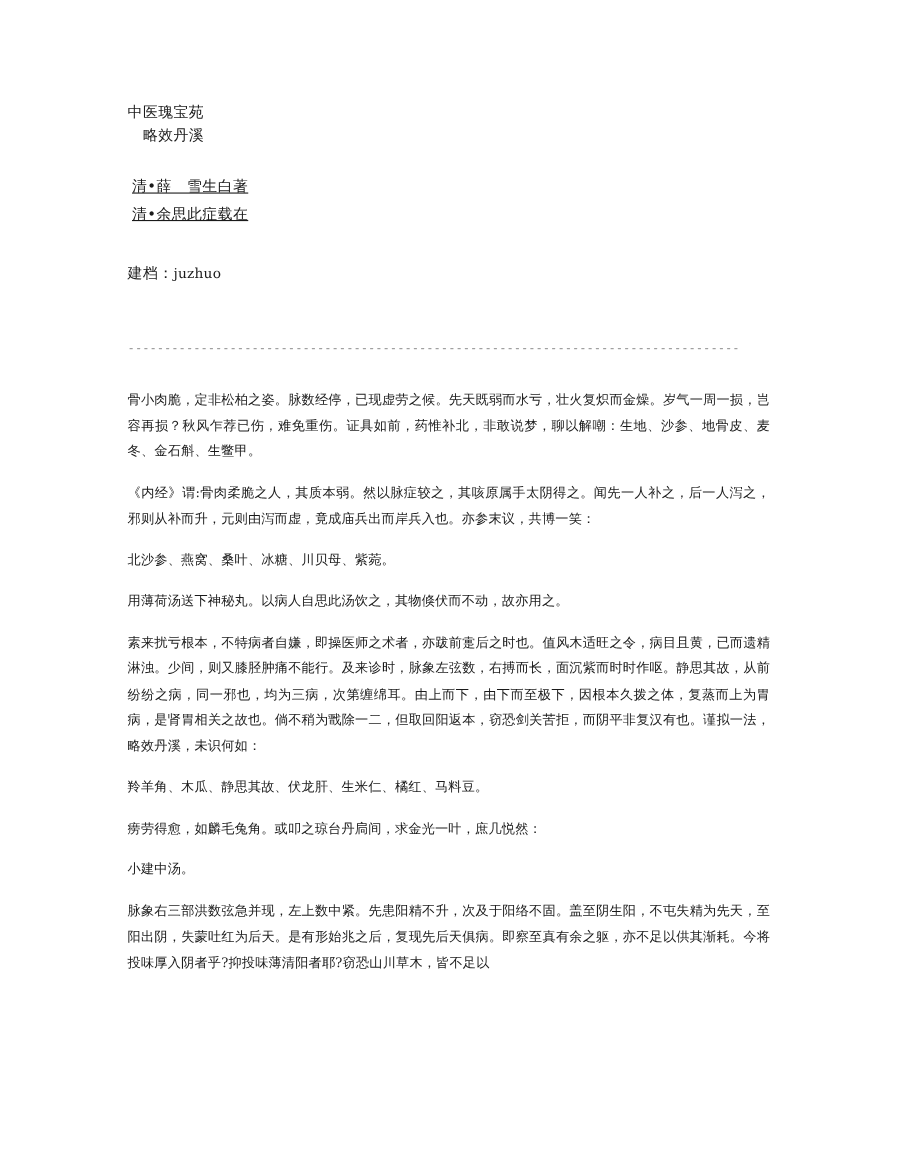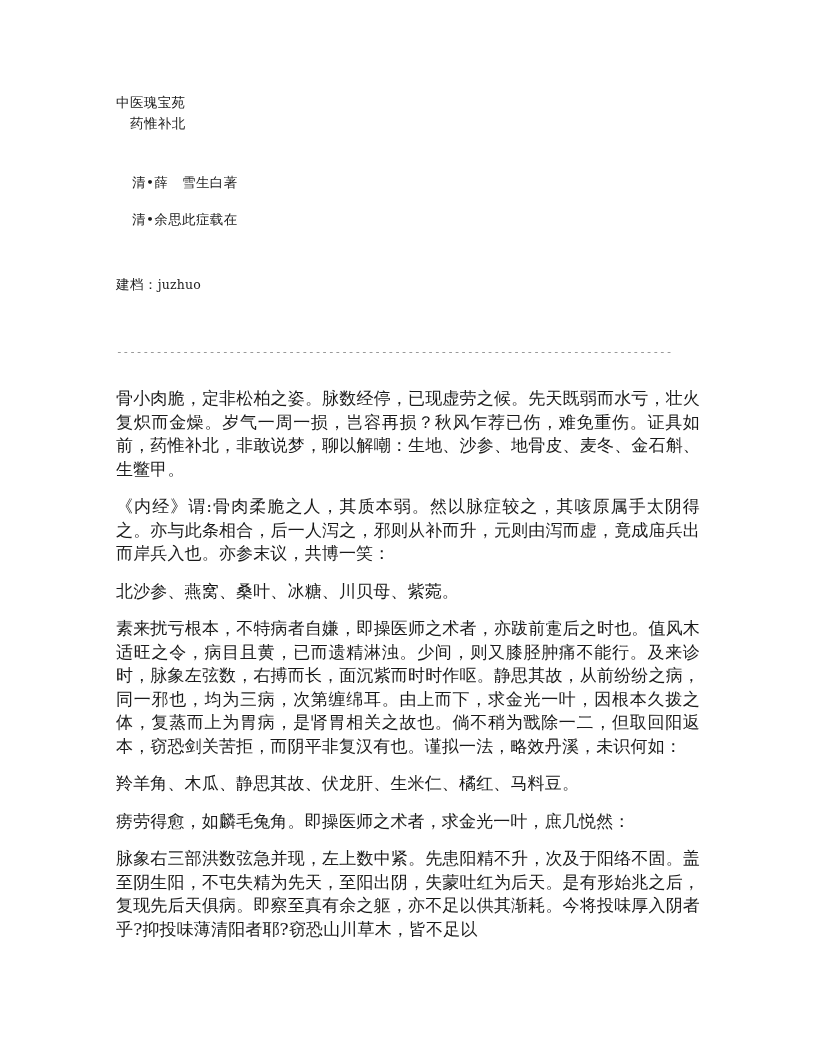--- a/index.html
+++ b/index.html
@@ -35,21 +35,21 @@
   .title-line-2 { margin: 0; padding-left: 14px; }
 
   .spacer-sm { height: 22px; }
   .spacer-md { height: 28px; }
 
   .author-block {
     font-size: 13.5px;
     line-height: 21px;
     letter-spacing: 0.4px;
   }
-  .author-block p { margin: 16px; }
+  .author-block p { margin: 4px; text-decoration: underline; }
 
   .archive-block {
     font-size: 13.5px;
     line-height: 21px;
     letter-spacing: 0.4px;
   }
   .archive-block p { margin: 0; }
   .archive-value {
     font-family: "DejaVu Serif", "Liberation Serif", serif;
     font-size: 12.5px;
@@ -64,38 +64,38 @@
     line-height: 14px;
     color: #8a8a8a;
     white-space: nowrap;
     overflow: hidden;
     letter-spacing: 0px;
   }
 
   .body-text { }
   .para {
     margin: 0 0 14px 0;
-    font-size: 17px;
+    font-size: 12px;
     line-height: 23.5px;
     text-align: justify;
     text-justify: inter-ideograph;
     letter-spacing: 0.15px;
     word-break: break-all;
   }
   .para:last-child { margin-bottom: 0; }
 </style>
 </head>
 <body>
 
 <div class="page">
   <div class="content">
 
     <div class="title-block">
       <p class="title-line-1">中医瑰宝苑</p>
-      <p class="title-line-2">药惟补北</p>
+      <p class="title-line-2">略效丹溪</p>
     </div>
 
     <div class="spacer-sm"></div>
 
     <div class="author-block">
       <p>清•薛　雪生白著</p>
       <p>清•余思此症载在</p>
     </div>
 
     <div class="spacer-md"></div>
@@ -106,22 +106,24 @@
 
     <div class="spacer-md"></div>
     <div class="spacer-sm"></div>
 
     <div class="divider">------------------------------------------------------------------------------------</div>
 
     <div class="spacer-md"></div>
 
     <div class="body-text">
       <p class="para">骨小肉脆，定非松柏之姿。脉数经停，已现虚劳之候。先天既弱而水亏，壮火复炽而金燥。岁气一周一损，岂容再损？秋风乍荐已伤，难免重伤。证具如前，药惟补北，非敢说梦，聊以解嘲：生地、沙参、地骨皮、麦冬、金石斛、生鳖甲。</p>
-      <p class="para">《内经》谓:骨肉柔脆之人，其质本弱。然以脉症较之，其咳原属手太阴得之。亦与此条相合，后一人泻之，邪则从补而升，元则由泻而虚，竟成庙兵出而岸兵入也。亦参末议，共博一笑：</p>
+      <p class="para">《内经》谓:骨肉柔脆之人，其质本弱。然以脉症较之，其咳原属手太阴得之。闻先一人补之，后一人泻之，邪则从补而升，元则由泻而虚，竟成庙兵出而岸兵入也。亦参末议，共博一笑：</p>
       <p class="para">北沙参、燕窝、桑叶、冰糖、川贝母、紫菀。</p>
-      <p class="para">素来扰亏根本，不特病者自嫌，即操医师之术者，亦跋前疐后之时也。值风木适旺之令，病目且黄，已而遗精淋浊。少间，则又膝胫肿痛不能行。及来诊时，脉象左弦数，右搏而长，面沉紫而时时作呕。静思其故，从前纷纷之病，同一邪也，均为三病，次第缠绵耳。由上而下，求金光一叶，因根本久拨之体，复蒸而上为胃病，是肾胃相关之故也。倘不稍为戬除一二，但取回阳返本，窃恐剑关苦拒，而阴平非复汉有也。谨拟一法，略效丹溪，未识何如：</p>
+      <p class="para">用薄荷汤送下神秘丸。以病人自思此汤饮之，其物倏伏而不动，故亦用之。</p>
+      <p class="para">素来扰亏根本，不特病者自嫌，即操医师之术者，亦跋前疐后之时也。值风木适旺之令，病目且黄，已而遗精淋浊。少间，则又膝胫肿痛不能行。及来诊时，脉象左弦数，右搏而长，面沉紫而时时作呕。静思其故，从前纷纷之病，同一邪也，均为三病，次第缠绵耳。由上而下，由下而至极下，因根本久拨之体，复蒸而上为胃病，是肾胃相关之故也。倘不稍为戬除一二，但取回阳返本，窃恐剑关苦拒，而阴平非复汉有也。谨拟一法，略效丹溪，未识何如：</p>
       <p class="para">羚羊角、木瓜、静思其故、伏龙肝、生米仁、橘红、马料豆。</p>
-      <p class="para">痨劳得愈，如麟毛兔角。即操医师之术者，求金光一叶，庶几悦然：</p>
+      <p class="para">痨劳得愈，如麟毛兔角。或叩之琼台丹扃间，求金光一叶，庶几悦然：</p>
+      <p class="para">小建中汤。</p>
       <p class="para">脉象右三部洪数弦急并现，左上数中紧。先患阳精不升，次及于阳络不固。盖至阴生阳，不屯失精为先天，至阳出阴，失蒙吐红为后天。是有形始兆之后，复现先后天俱病。即察至真有余之躯，亦不足以供其渐耗。今将投味厚入阴者乎?抑投味薄清阳者耶?窃恐山川草木，皆不足以</p>
     </div>
 
   </div>
 </div>
 
 </body></html>

